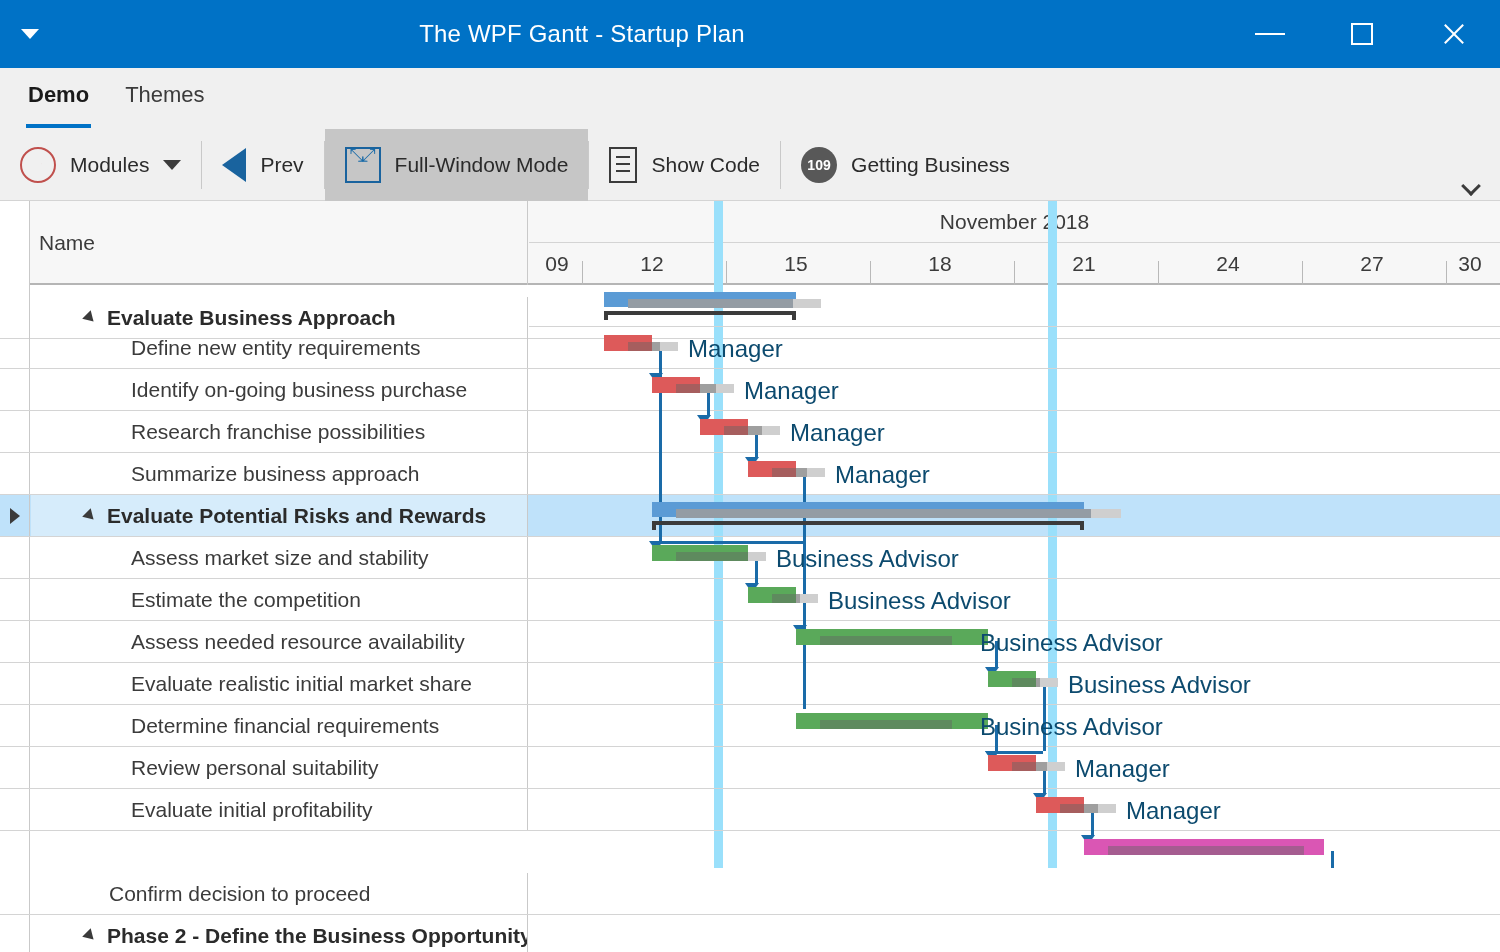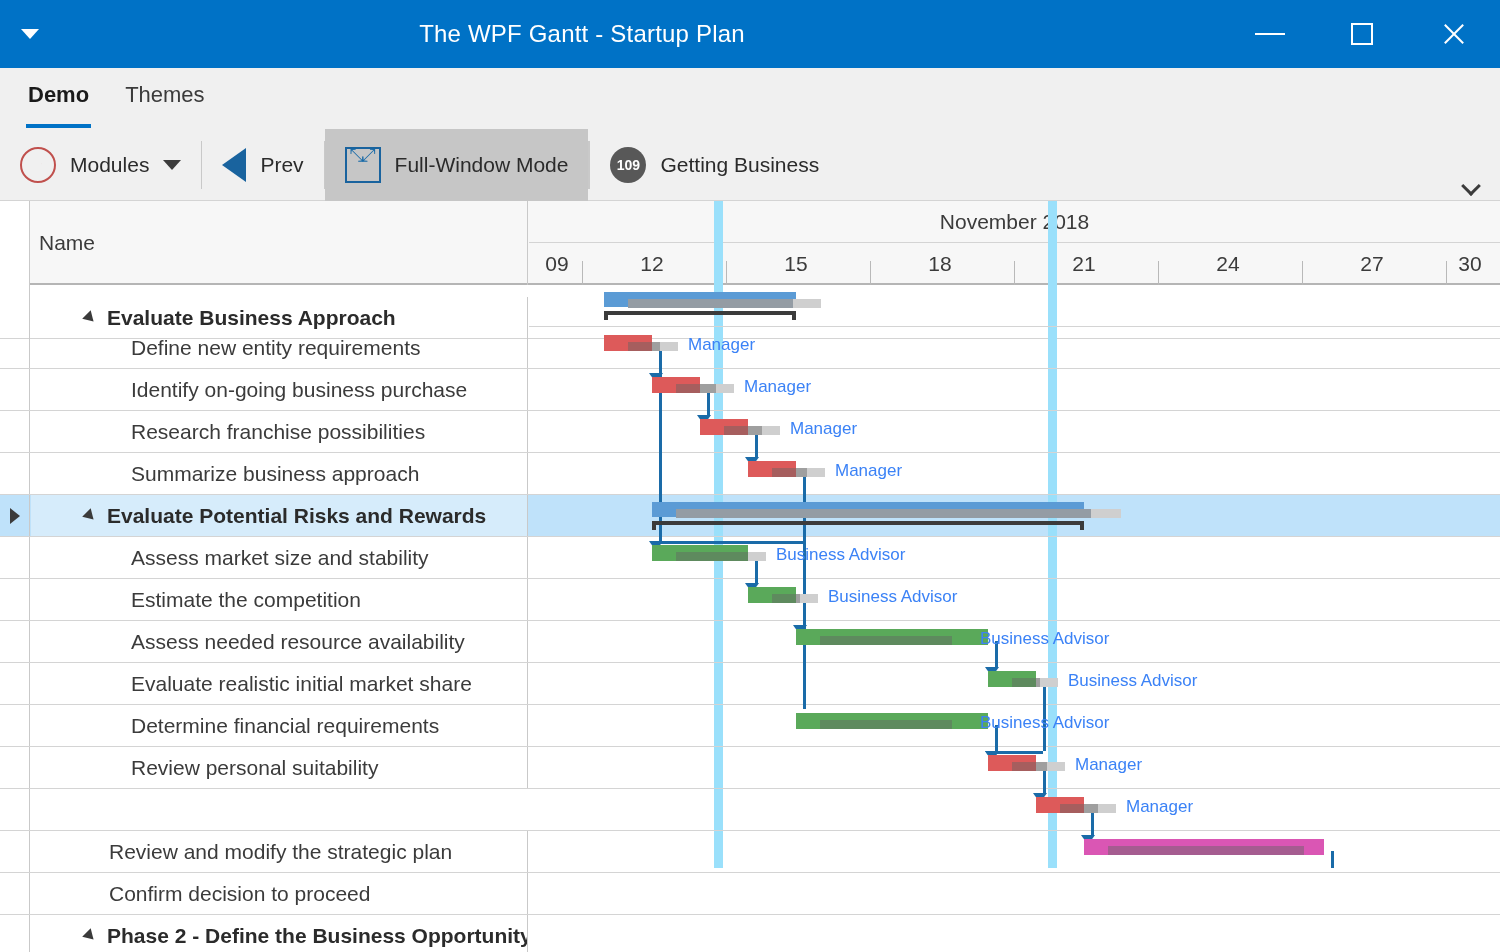--- a/index.html
+++ b/index.html
@@ -215,21 +215,21 @@
   .sum-bar { position: absolute; height: 15px; background: #5b9bd5; }
   .sum-prog { position: absolute; height: 9px; background: rgba(60,80,100,.40); }
   .sum-remain { position: absolute; height: 9px; background: #cfcfcf; }
   .sum-bracket {
     position: absolute; height: 9px;
     border: 0; border-top: 4px solid #3b3b3b;
     border-left: 4px solid #3b3b3b; border-right: 4px solid #3b3b3b;
   }
 
   .reslabel {
-    position: absolute; font-size: 17px; color: #3b82f6; white-space: nowrap;
+    position: absolute; font-size: 24px; color: #0c4a6e; white-space: nowrap;
   }
 
   .link-v { position: absolute; width: 3px; background: #1a6ba8; }
   .link-h { position: absolute; height: 3px; background: #1a6ba8; }
   .link-arrow-down {
     position: absolute; width: 0; height: 0;
     border-left: 7px solid transparent; border-right: 7px solid transparent;
     border-top: 10px solid #1a6ba8;
   }
 </style>
@@ -273,20 +273,28 @@
       <span>Prev</span>
     </div>
     <div class="rb-sep"></div>
 
     <div class="rb-item active">
       <div class="icon-fullwin"></div>
       <span>Full-Window Mode</span>
     </div>
     <div class="rb-sep"></div>
 
+    <div class="rb-item">
+      <div class="icon-code">
+          <i></i>
+          <i></i>
+          <i></i>
+        </div>
+      <span>Show Code</span>
+    </div>
     <div class="rb-sep"></div>
 
     <div class="rb-item">
       <div class="icon-123">109</div>
       <span>Getting Business</span>
     </div>
 
     <div class="rb-spacer"></div>
     <div class="rb-expand">
       <div class="chev-down"></div>
@@ -393,25 +401,22 @@
         </div>
       </div>
       <div class="row" style="top: 462px;">
         <div class="row-expander"></div>
         <div class="row-name lvl1">
           <span>Review personal suitability</span>
         </div>
       </div>
       <div class="row" style="top: 504px;">
         <div class="row-expander"></div>
-      </div>
-      <div class="row" style="top: 546px;">
-        <div class="row-expander"></div>
-        <div class="row-name lvl1b">
-          <span>Review and modify the strategic plan</span>
+        <div class="row-name lvl1">
+          <span>Evaluate initial profitability</span>
         </div>
       </div>
       <div class="row" style="top: 588px;">
         <div class="row-expander"></div>
         <div class="row-name lvl1b">
           <span>Confirm decision to proceed</span>
         </div>
       </div>
       <div class="row" style="top: 630px;">
         <div class="row-expander"></div>

